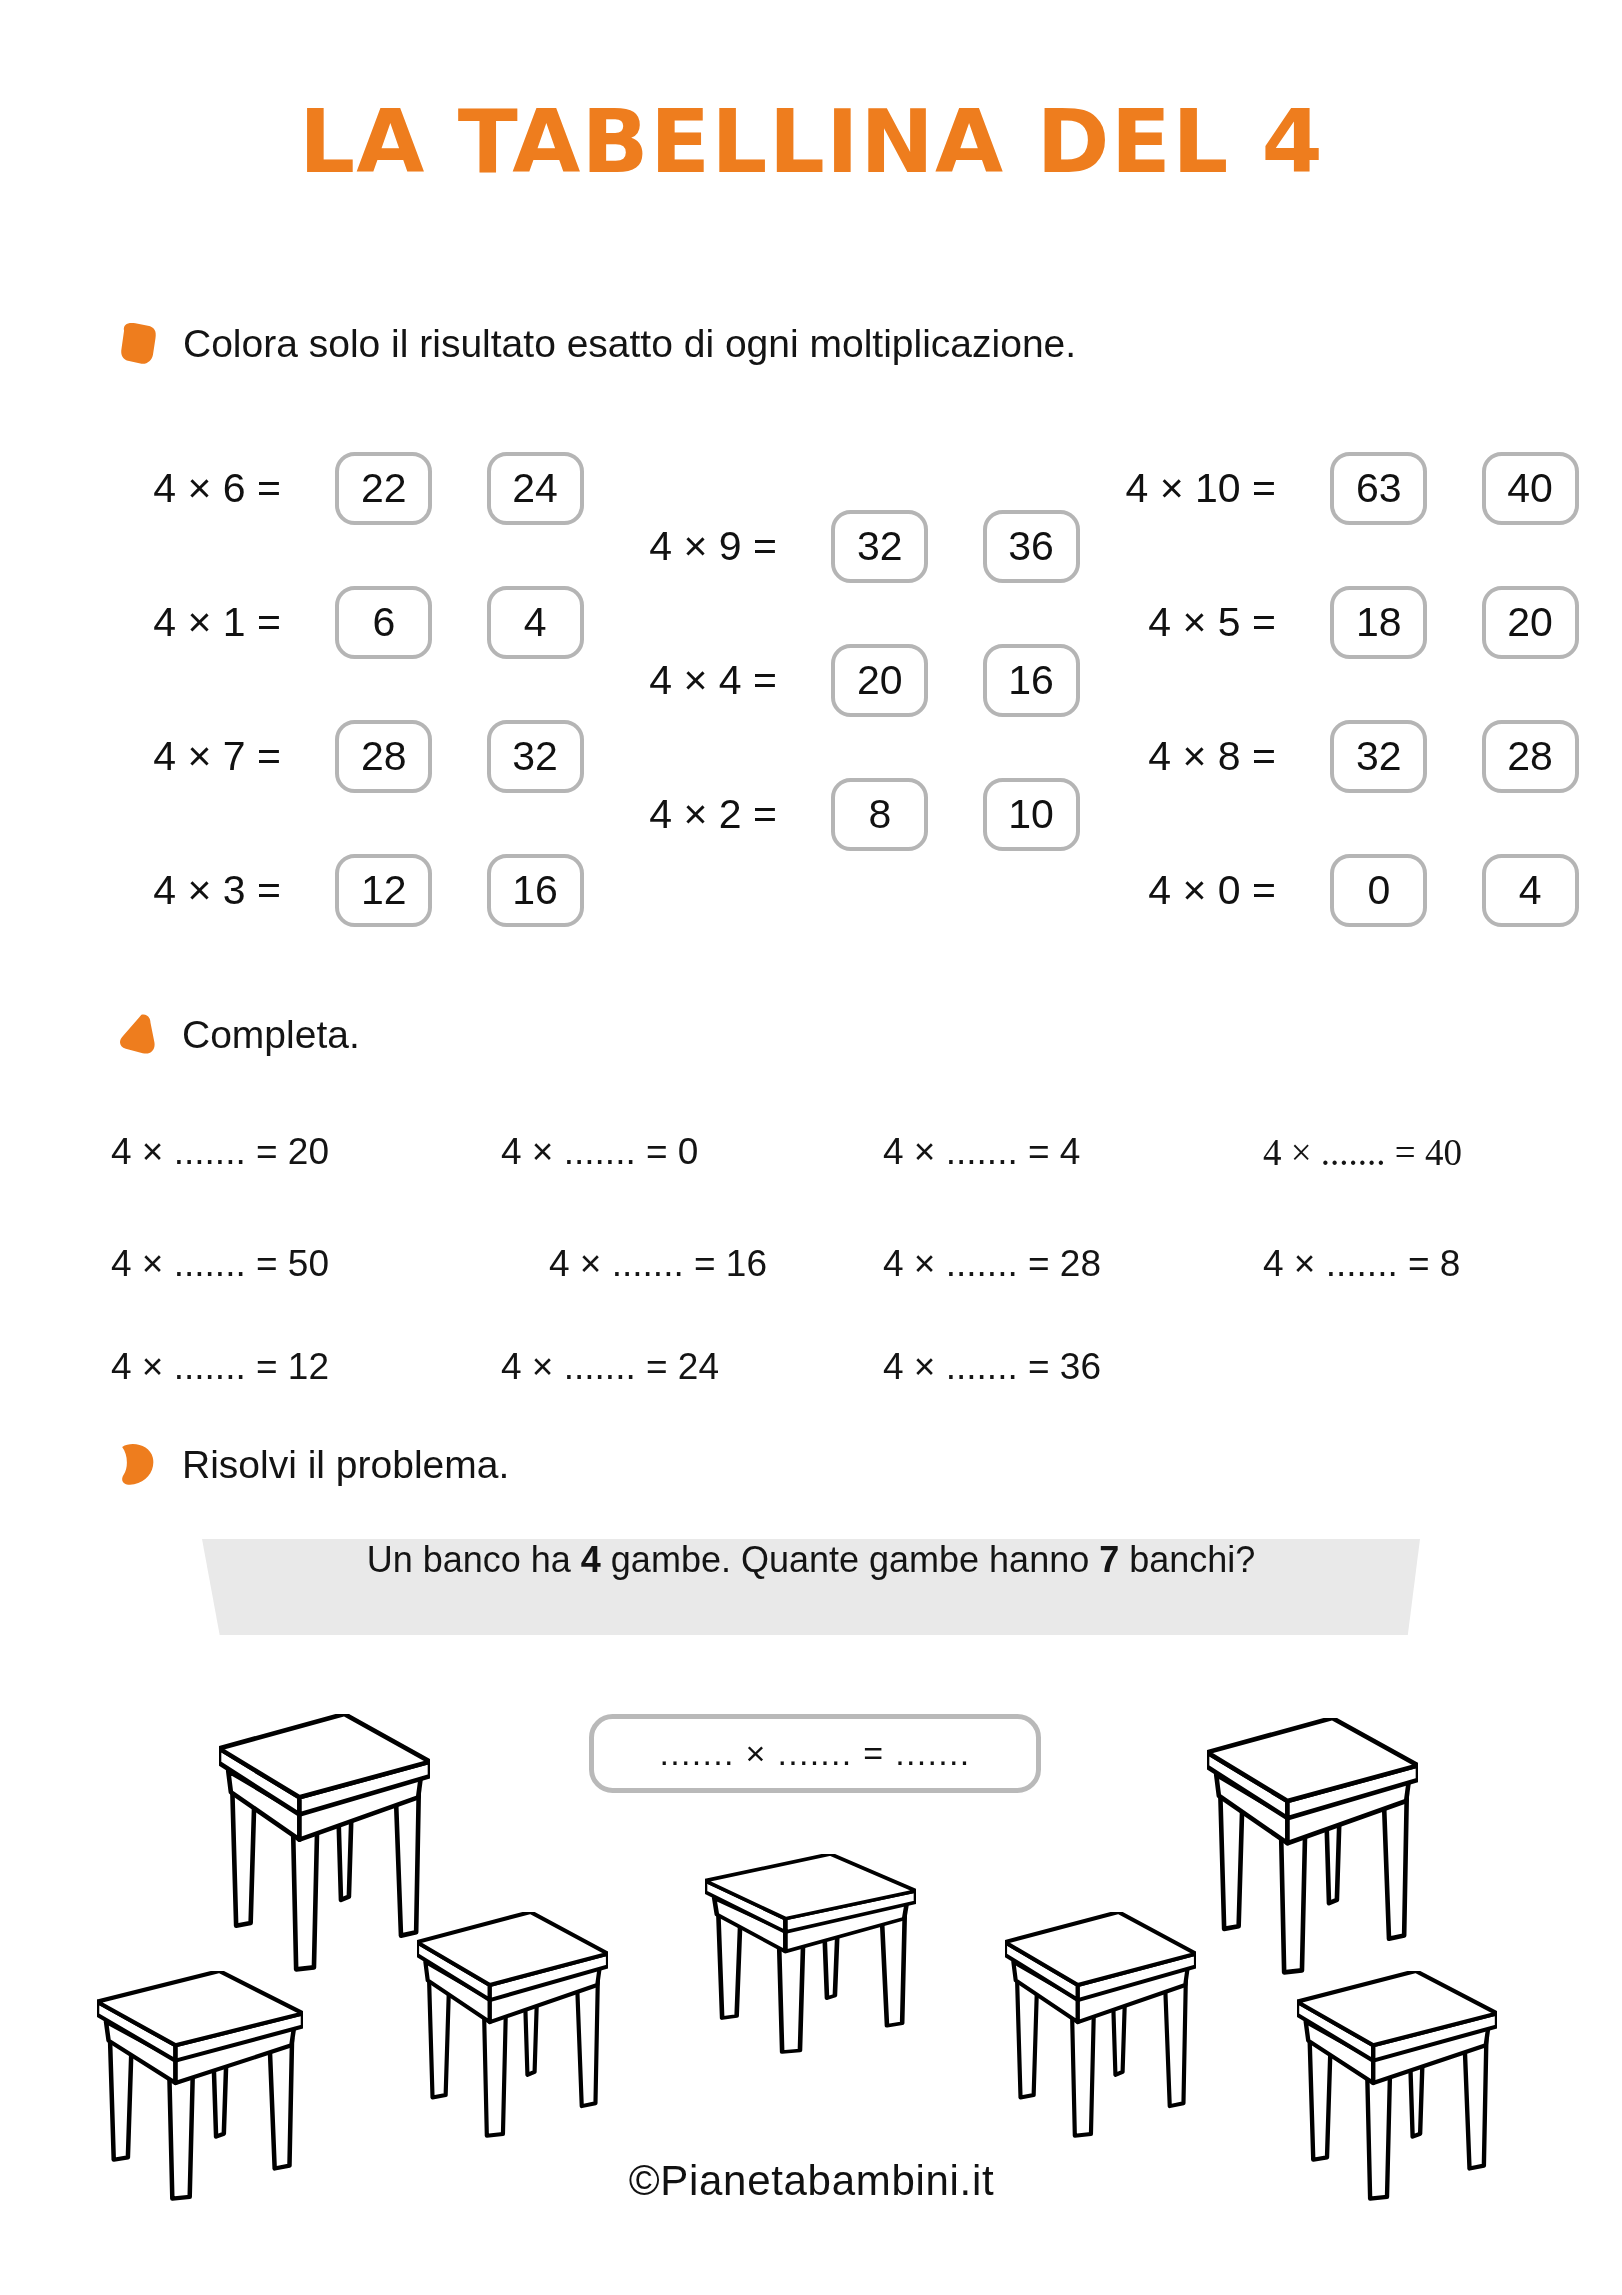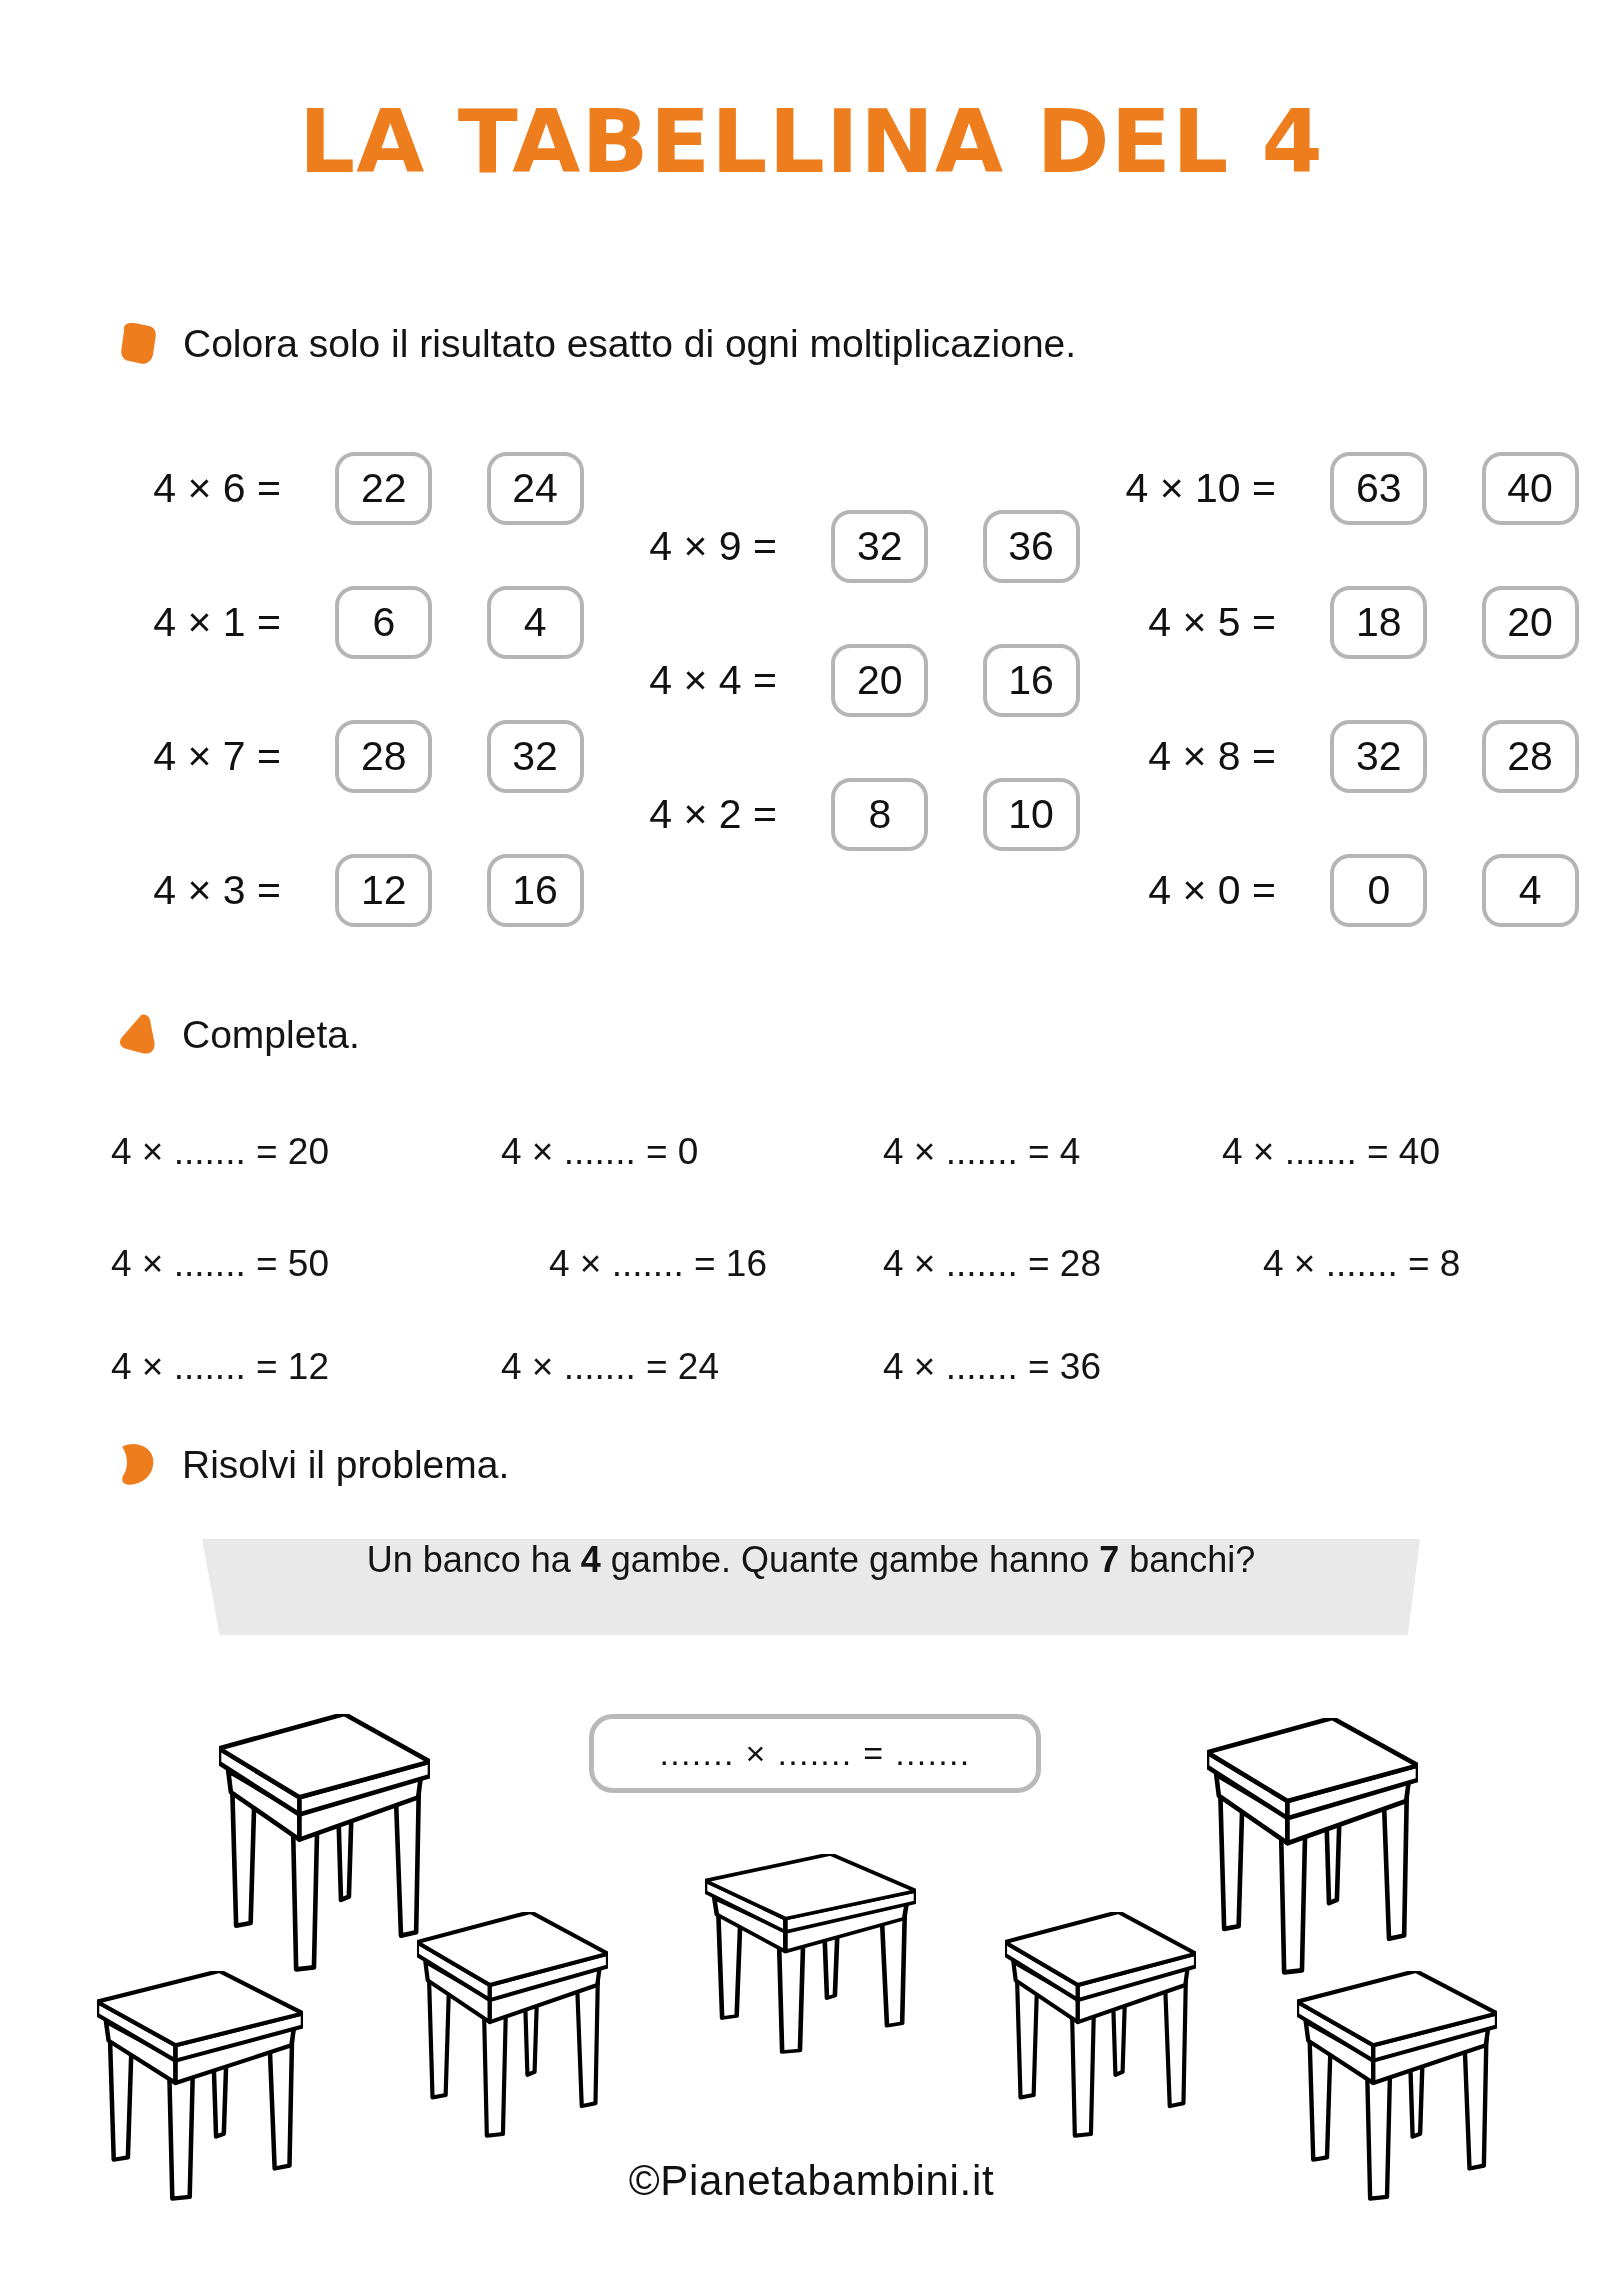--- a/index.html
+++ b/index.html
@@ -134,21 +134,21 @@
   <div class="section-head" style="left:118px;top:1013px;">
     <svg class="blob" viewBox="0 0 60 66">
       <use href="#blob-triangle" fill="#EE7D1E"></use>
     </svg>
     <span class="label">Completa.</span>
   </div>
 
   <span class="citem" style="left:111px;top:1131px;">4 × ....... = 20</span>
   <span class="citem" style="left:501px;top:1131px;">4 × ....... = 0</span>
   <span class="citem" style="left:883px;top:1131px;">4 × ....... = 4</span>
-  <span class="citem" style="left:1222px;top:1131px;">4 × ....... = 40</span>
+  <span class="citem" style="left:1263px;top:1131px;font-family:Liberation Serif, serif;">4 × ....... = 40</span>
 
   <span class="citem" style="left:111px;top:1243px;">4 × ....... = 50</span>
   <span class="citem" style="left:501px;top:1243px;margin-left:48px;">4 × ....... = 16</span>
   <span class="citem" style="left:883px;top:1243px;">4 × ....... = 28</span>
   <span class="citem" style="left:1263px;top:1243px;">4 × ....... = 8</span>
 
   <span class="citem" style="left:111px;top:1346px;">4 × ....... = 12</span>
   <span class="citem" style="left:501px;top:1346px;">4 × ....... = 24</span>
   <span class="citem" style="left:883px;top:1346px;">4 × ....... = 36</span>
 

